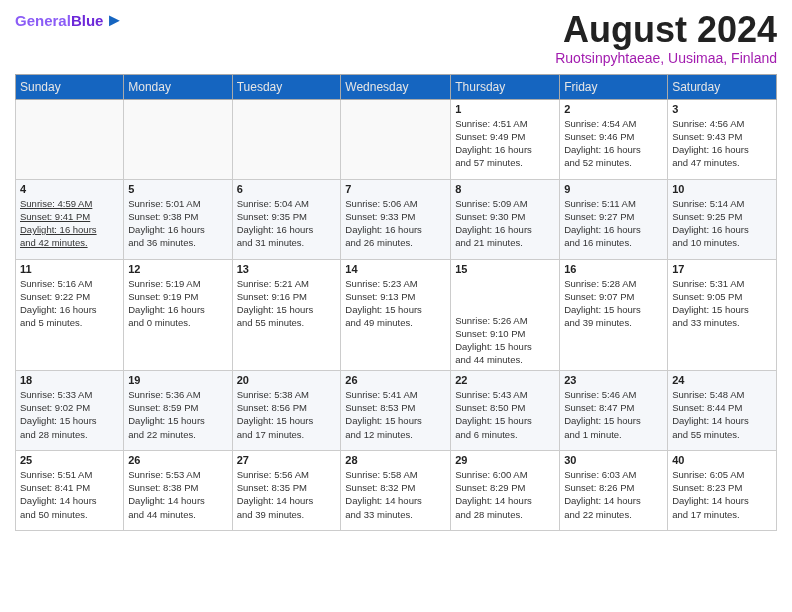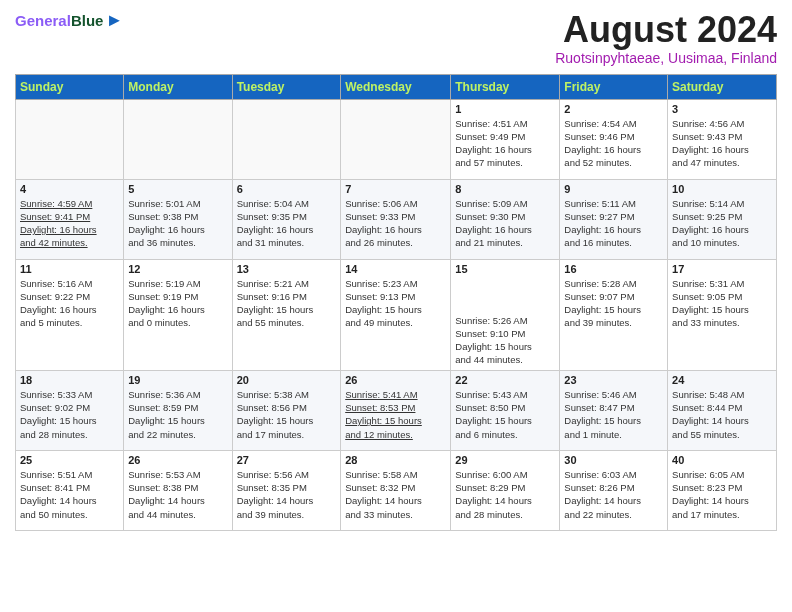--- a/index.html
+++ b/index.html
@@ -28,21 +28,21 @@
     .logo-top {
       display: flex;
       align-items: center;
     }
     .logo-general {
       color: #8b5cf6;
       font-size: 15px;
       font-weight: bold;
     }
     .logo-blue {
-      color: #14532d;
+      color: #6d28d9;
       font-size: 15px;
       font-weight: bold;
     }
     .logo-arrow {
       color: #1565c0;
       font-size: 18px;
       margin-left: 2px;
       font-weight: bold;
     }
     .title-section {
@@ -58,23 +58,23 @@
       font-size: 14px;
       color: #a21caf;
     }
     .calendar {
       width: 100%;
       border-collapse: collapse;
       border: 1px solid #ccc;
     }
     .calendar th {
       background-color: #1565c0;
-      color: #bef264;
+      color: #e5e5e5;
       font-size: 12px;
-      font-weight: bold;
+      font-weight: normal;
       padding: 5px 4px;
       text-align: left;
       border: 1px solid #aaa;
     }
     .calendar td {
       vertical-align: top;
       padding: 3px 4px;
       border: 1px solid #ccc;
       font-size: 10px;
       color: #333;
@@ -281,21 +281,21 @@
           </td>
           <td>
             <span class="day-num">20</span>
             <div class="day-info" style="white-space: pre-line;">Sunrise: 5:38 AM
 Sunset: 8:56 PM
 Daylight: 15 hours
 and 17 minutes.</div>
           </td>
           <td>
             <span class="day-num">26</span>
-            <div class="day-info" style="white-space: pre-line; text-decoration: underline;">Sunrise: 5:41 AM
+            <div class="day-info" style="white-space: pre-line;">Sunrise: 5:41 AM
 Sunset: 8:53 PM
 Daylight: 15 hours
 and 12 minutes.</div>
           </td>
           <td>
             <span class="day-num">22</span>
             <div class="day-info" style="white-space: pre-line;">Sunrise: 5:43 AM
 Sunset: 8:50 PM
 Daylight: 15 hours
 and 6 minutes.</div>

